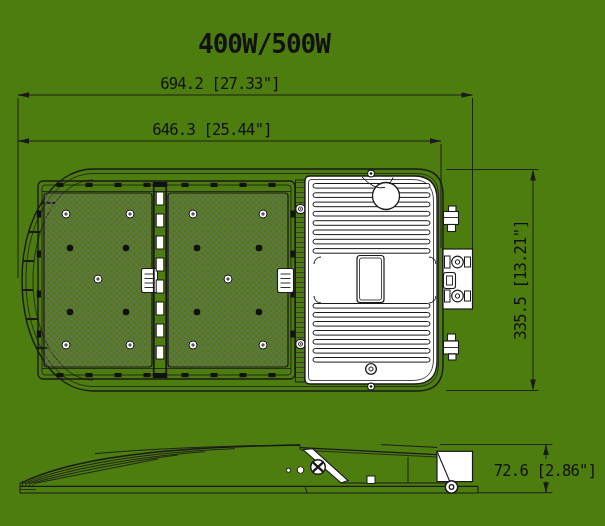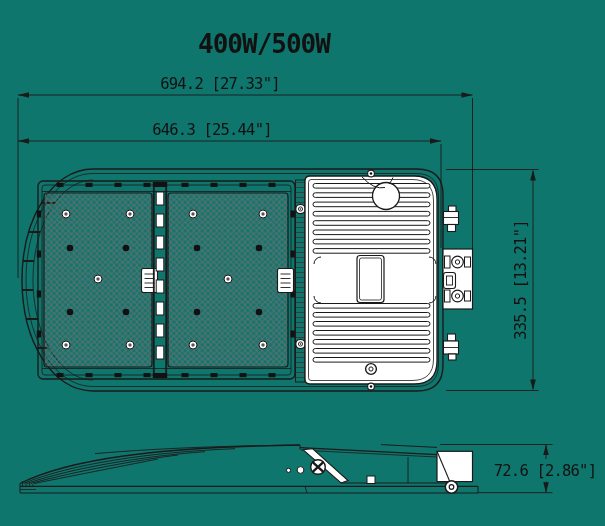--- a/index.html
+++ b/index.html
@@ -1,16 +1,16 @@
 <!DOCTYPE html>
 <html><head>
 <meta charset="utf-8">
 <style>
   html,body{margin:0;padding:0;background:#fff;}
-  #stage{position:relative;width:605px;height:526px;background:#0f766e;overflow:hidden;
+  #stage{position:relative;width:605px;height:526px;background:#4d7c0f;overflow:hidden;
          font-family:"DejaVu Sans Mono","Liberation Mono",monospace;}
   svg{position:absolute;left:0;top:0;}
   text{fill:#111;}
   .dimtxt{font-size:15.5px;letter-spacing:-0.8px;}
   .titletxt{font-size:26px;letter-spacing:-1px;font-weight:bold;}
 </style>
 </head>
 <body>
 
 <div id="stage">

